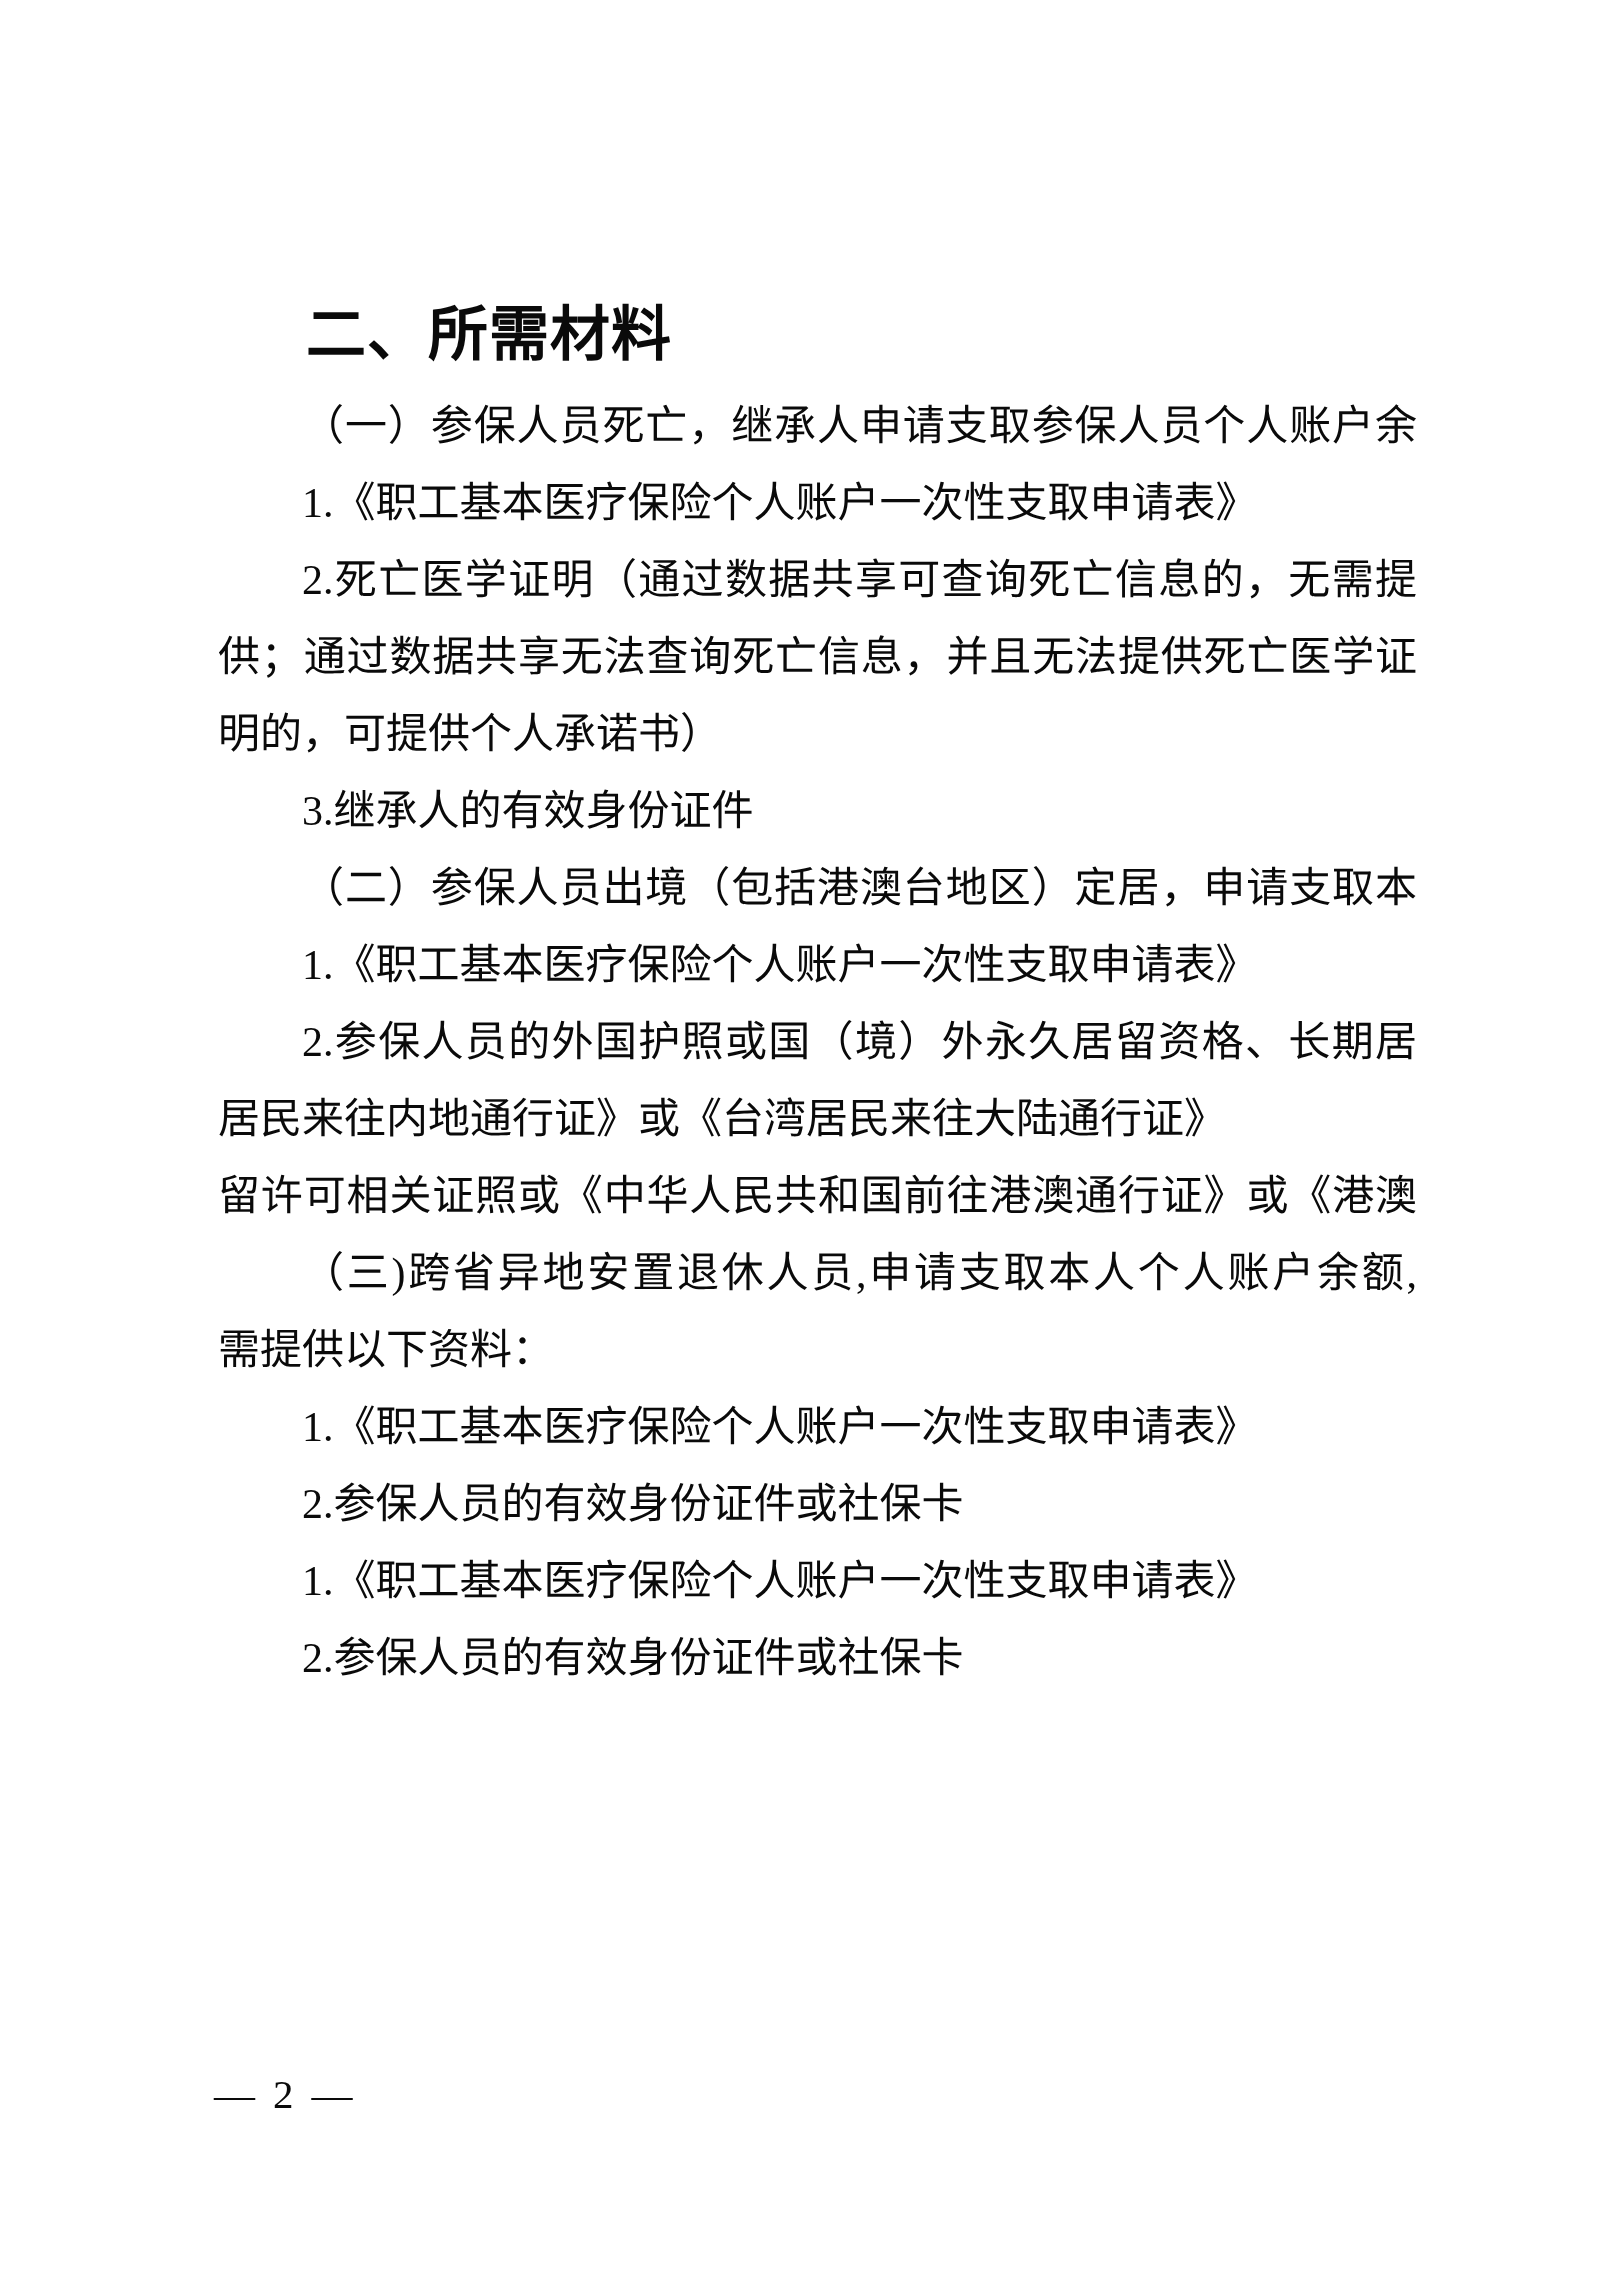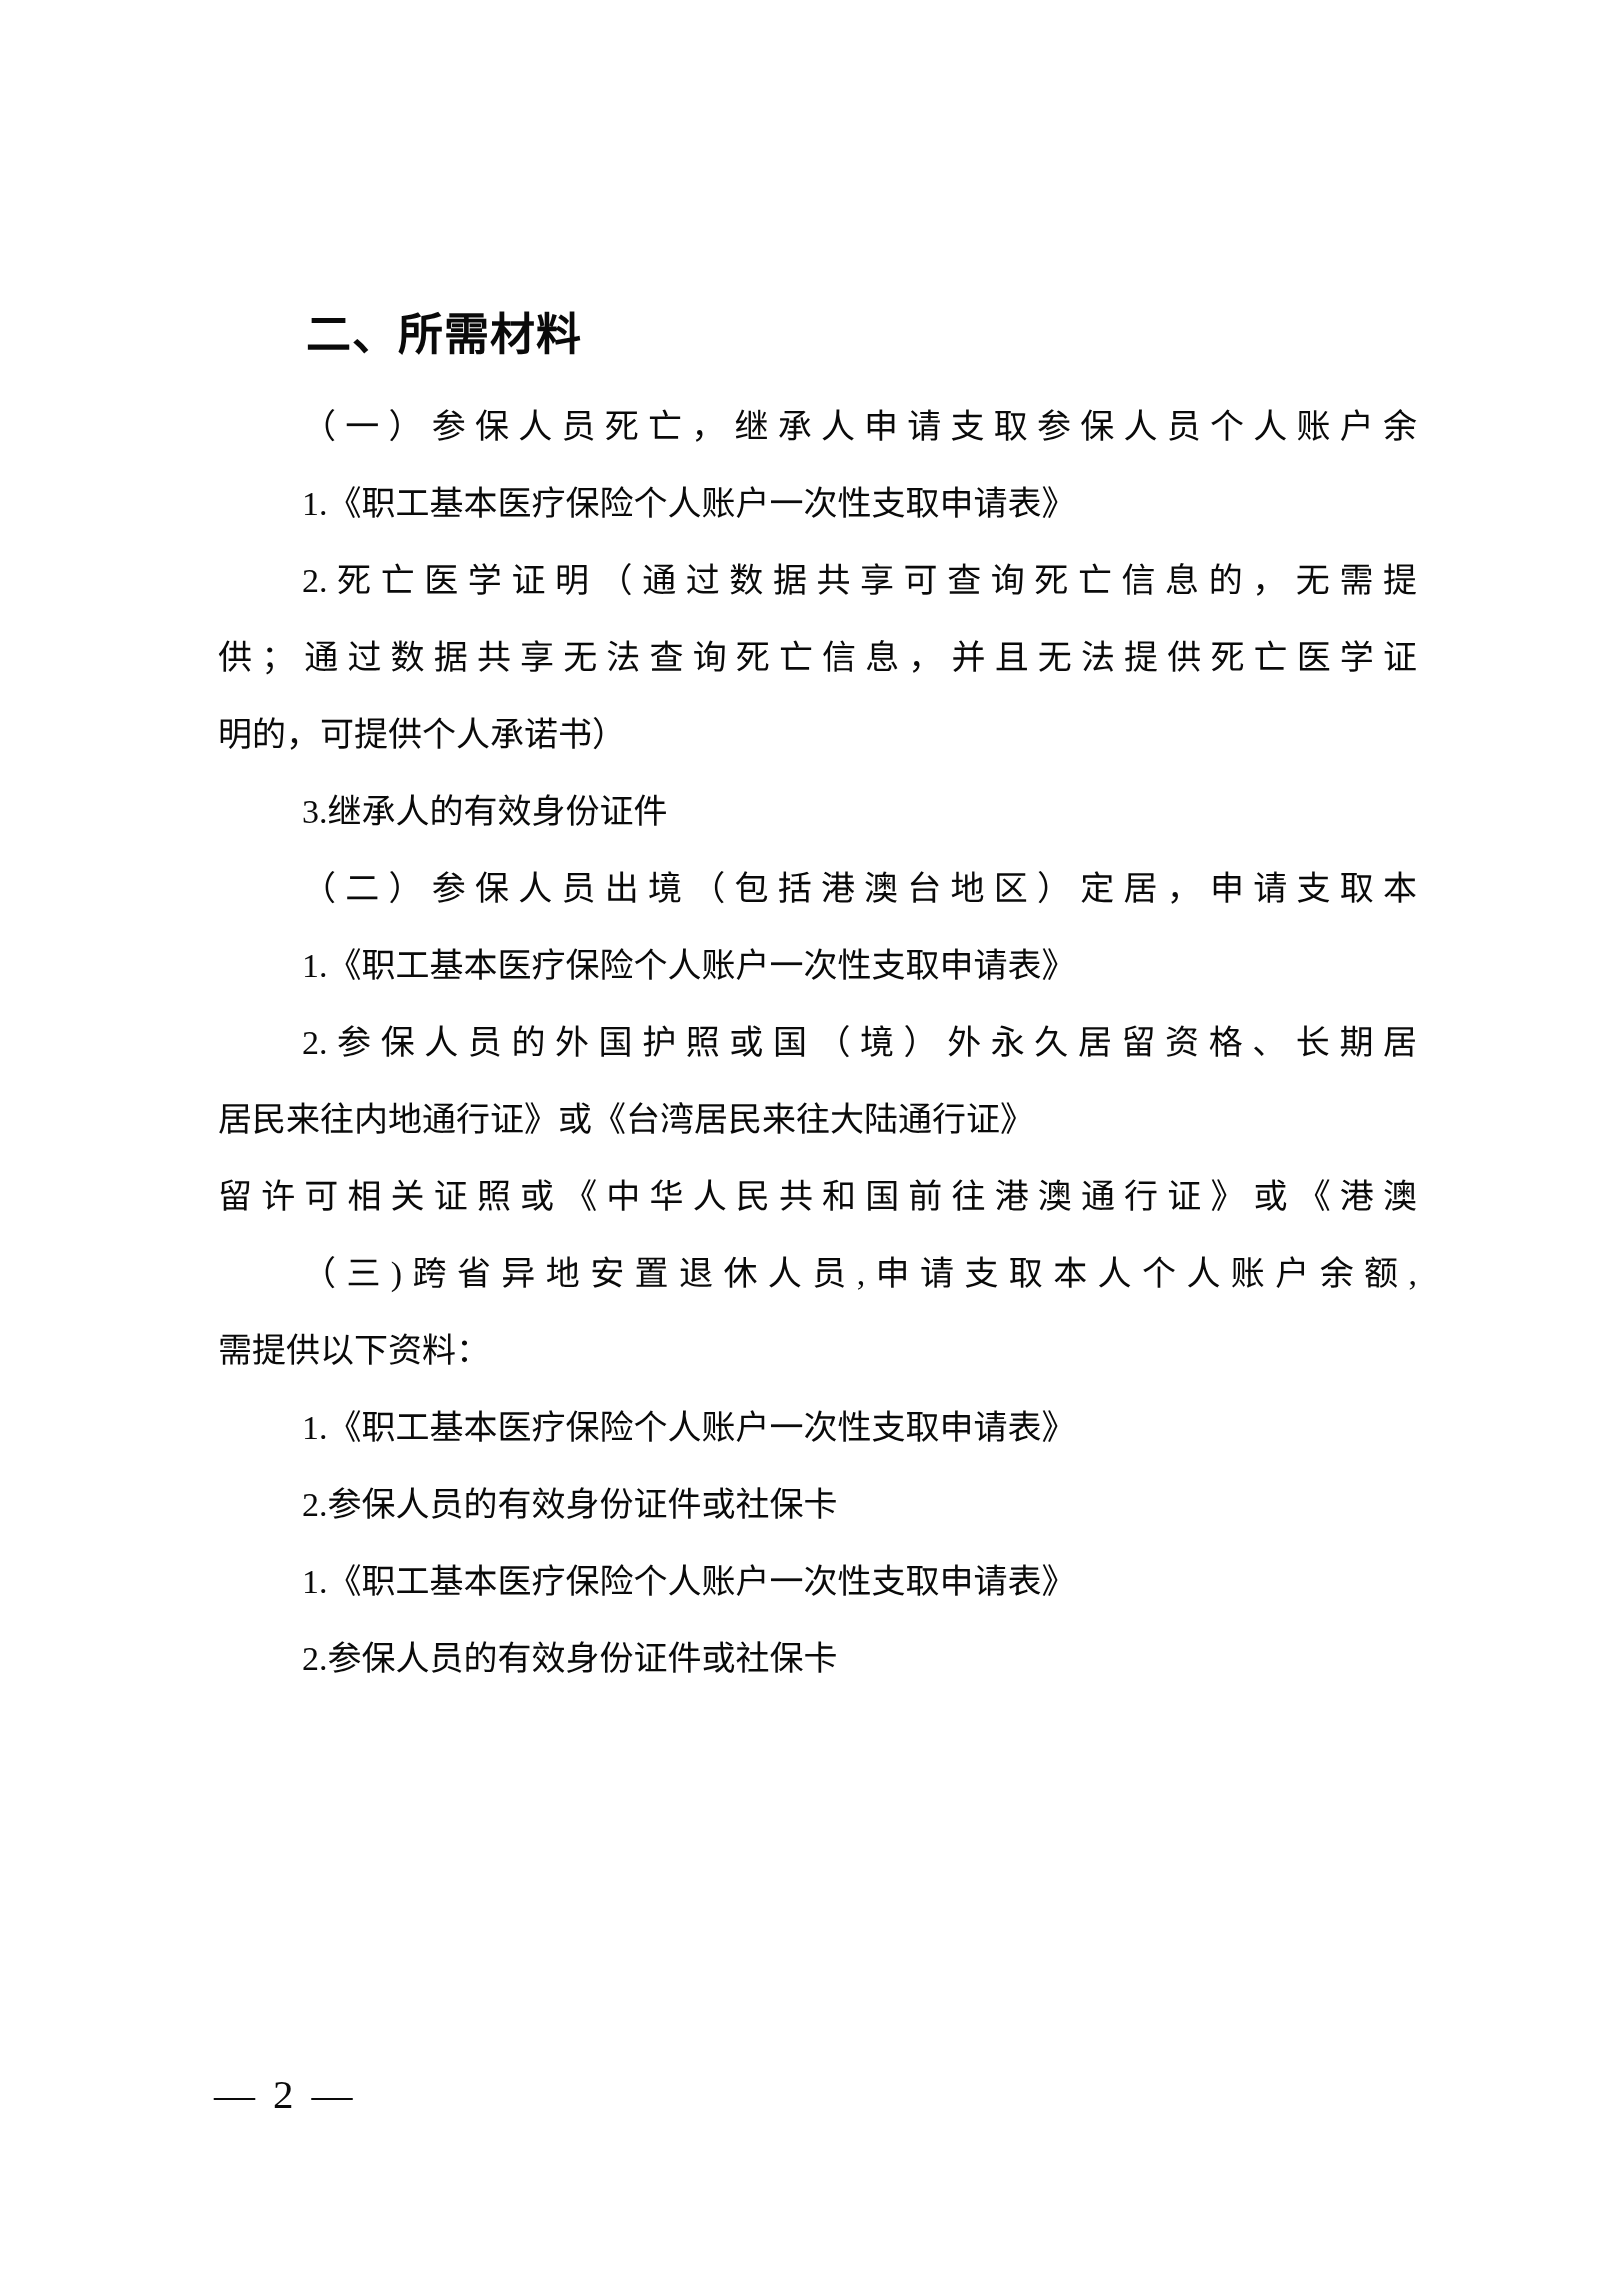--- a/index.html
+++ b/index.html
@@ -19,29 +19,29 @@
   }
   .content {
     position: absolute;
     left: 218px;
     top: 296px;
     width: 1199px;
   }
   .heading {
     font-family: "DejaVu Sans", "Liberation Sans", sans-serif;
     font-weight: bold;
-    font-size: 45px;
+    font-size: 60px;
     line-height: 77px;
     padding-left: 88px;
     margin-bottom: 14.7px;
     letter-spacing: 1px;
     white-space: nowrap;
   }
   .line {
-    font-size: 34px;
+    font-size: 42px;
     line-height: 77px;
     white-space: nowrap;
     text-align: left;
   }
   .line.indent {
     padding-left: 84px;
   }
   .line.justify {
     white-space: normal;
     text-align: justify;

